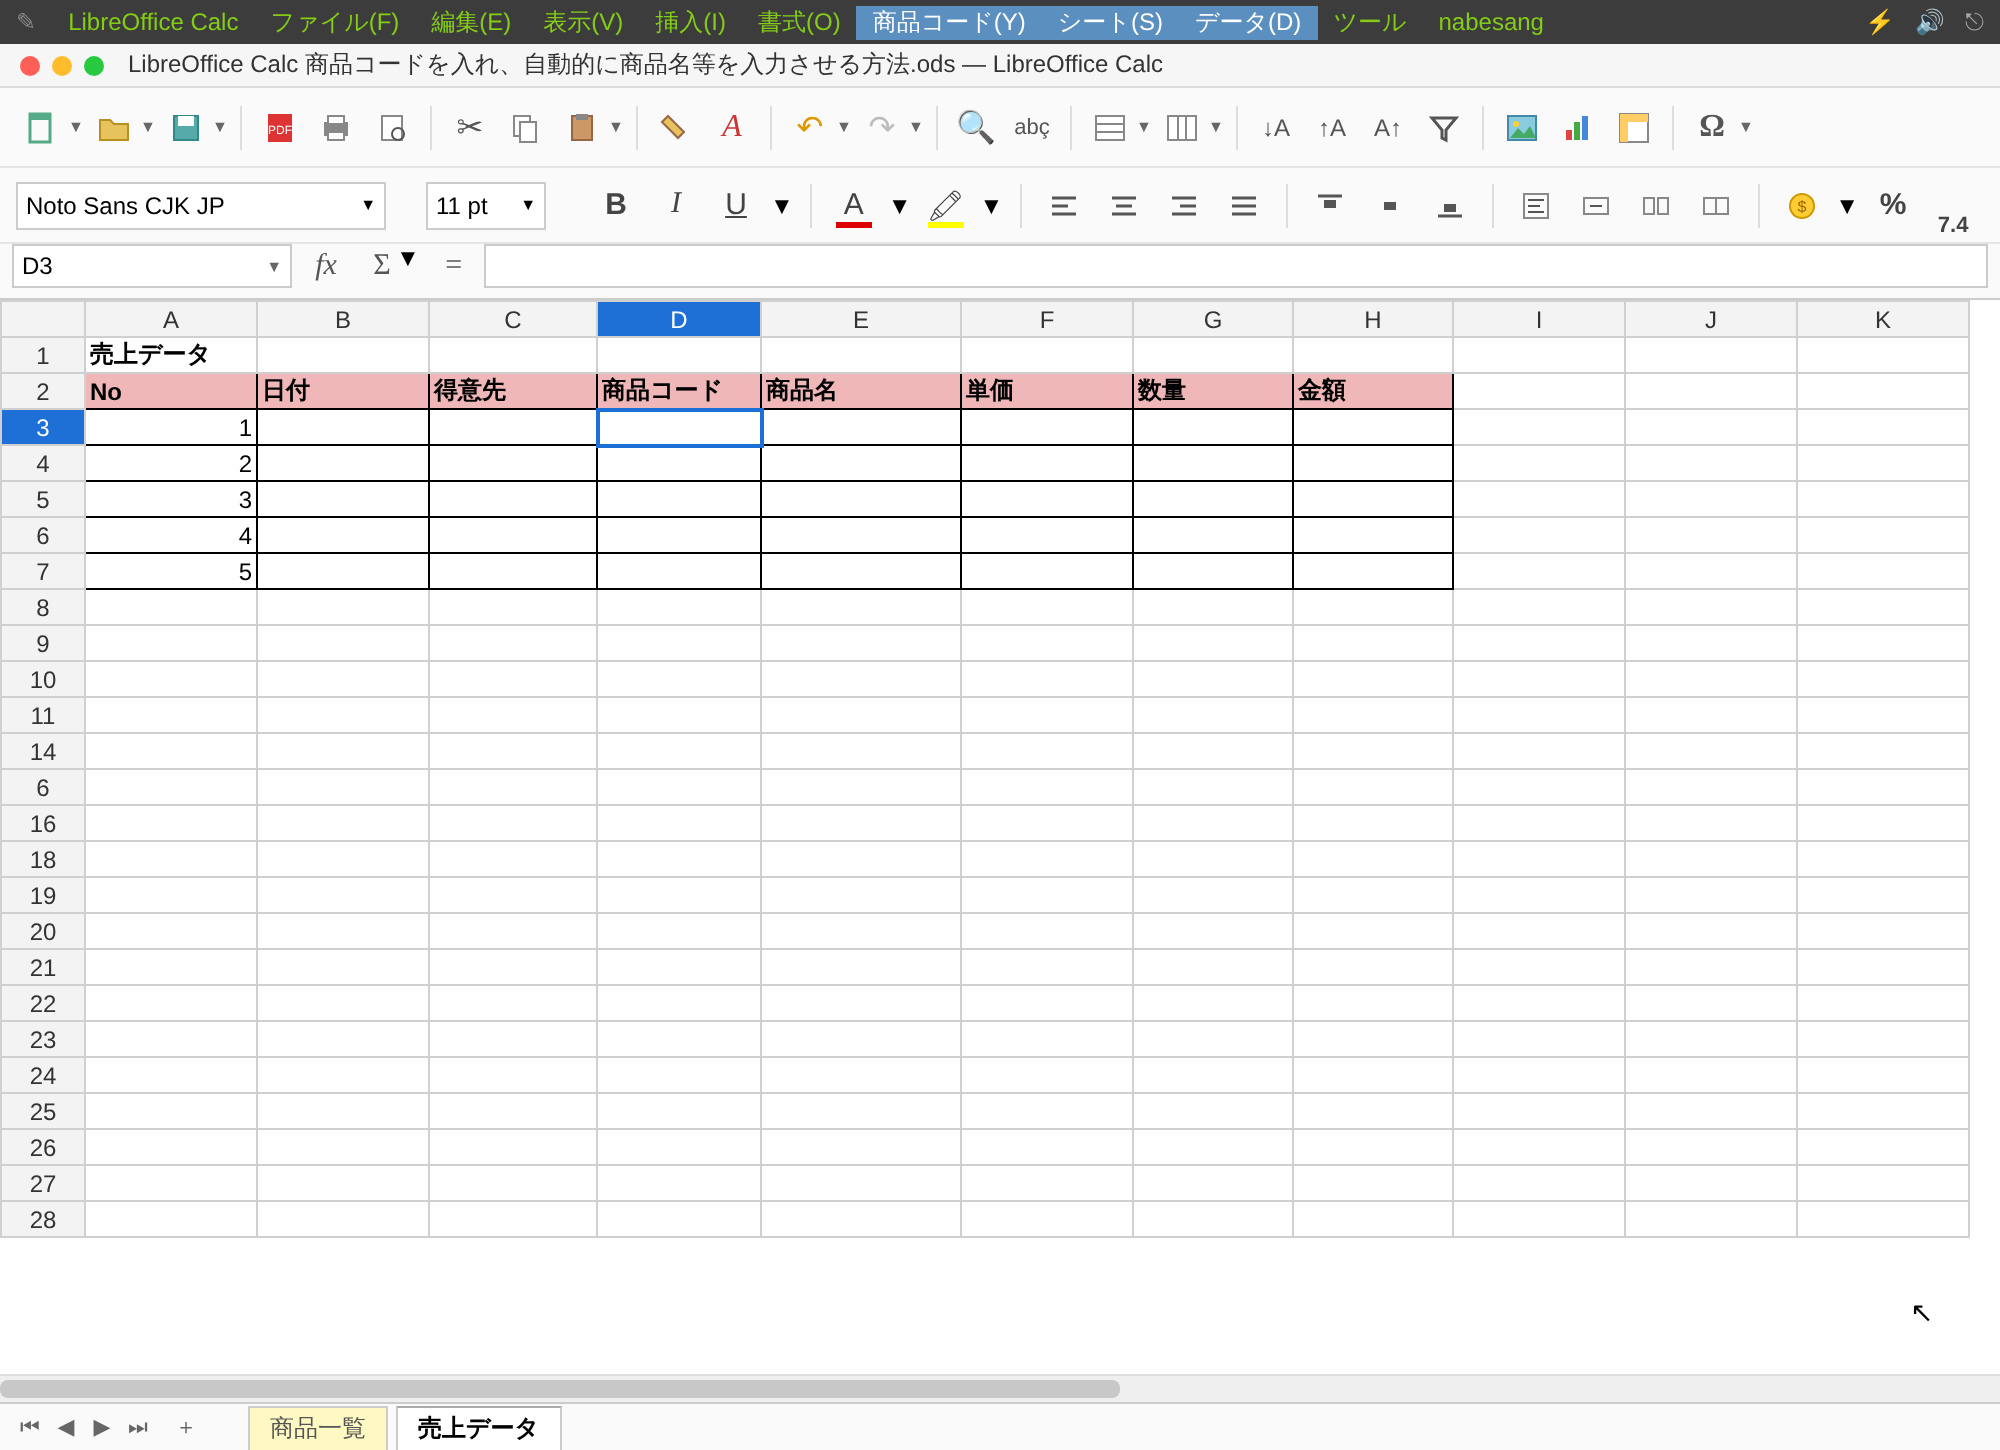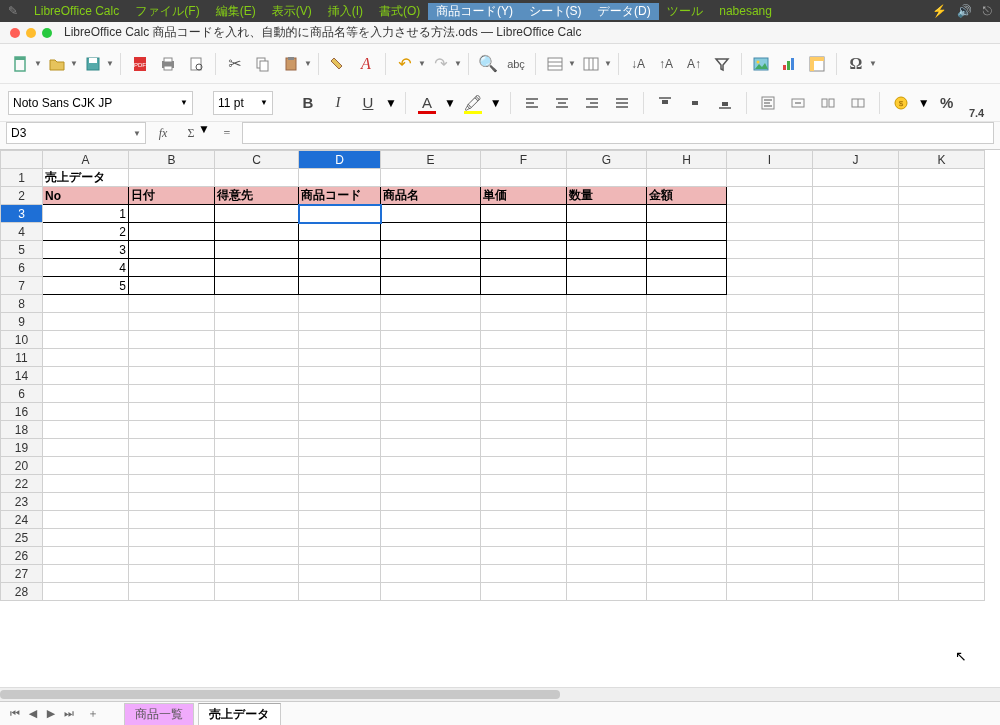--- a/index.html
+++ b/index.html
@@ -29,41 +29,41 @@
 .formatbar select, .formatbar .combo { height: 24px; border: 1px solid #ccc; background: #fff; font-size: 12px; padding: 0 4px; }
 .formatbar .combo.font { width: 185px; }
 .formatbar .combo.size { width: 60px; }
 .formatbar .fb-btn { width: 26px; height: 26px; display: flex; align-items: center; justify-content: center; cursor: pointer; font-size: 15px; color: #444; }
 .formatbar .underline-a { position: relative; }
 .formatbar .color-bar { position: absolute; bottom: 2px; left: 4px; right: 4px; height: 3px; }
 
 
 .formulabar { height: 28px; border-bottom: 1px solid #ccc; display: flex; padding: 0 6px; background: #fafafa; }
 .formulabar .namebox { width: 140px; height: 22px; border: 1px solid #ccc; background: #fff; padding: 0 4px; display: flex; align-items: center; justify-content: space-between; font-size: 12px; }
-.formulabar .fx-btn { width: 22px; height: 22px; display: flex; align-items: center; justify-content: center; cursor: pointer; font-style: italic; font-size: 12px; color: #555; margin-left: 6px; font-family: serif; }
+.formulabar .fx-btn { width: 22px; height: 22px; display: flex; align-items: center; justify-content: center; cursor: pointer; font-style: italic; font-size: 15px; color: #555; margin-left: 6px; font-family: serif; }
 .formulabar .formula-input { flex: 1; height: 22px; border: 1px solid #ccc; background: #fff; margin-left: 4px; padding: 0 4px; }
 
 
 .sheet-area { position: absolute; top: 150px; bottom: 38px; left: 0; right: 0; overflow: hidden; background: #fff; }
 table.sheet { border-collapse: collapse; table-layout: fixed; }
 table.sheet th, table.sheet td { border: 1px solid #d0d0d0; height: 18px; font-size: 12px; padding: 0 2px; font-weight: normal; overflow: hidden; white-space: nowrap; }
 table.sheet th.colh { background: #f3f3f3; text-align: center; color: #333; font-weight: normal; height: 18px; }
 table.sheet th.rowh { background: #f3f3f3; text-align: center; width: 42px; color: #333; }
 table.sheet th.corner { background: #f3f3f3; width: 42px; }
 table.sheet th.colh.sel { background: #1e6fd6; color: #fff; }
 table.sheet th.rowh.sel { background: #1e6fd6; color: #fff; }
 table.sheet td.data-border { border: 1px solid #000; }
 table.sheet td.hdr { background: #efb7b7; font-weight: bold; color: #000000; border: 1px solid #000; }
 table.sheet td.active { outline: 2px solid #1e6fd6; outline-offset: -1px; }
 table.sheet td.numcell { text-align: right; }
 
 
 .tabstrip { position: absolute; bottom: 0; left: 0; right: 0; height: 24px; border-top: 1px solid #ccc; background: #fafafa; display: flex; align-items: center; padding: 0 6px; font-size: 12px; }
 .tabstrip .nav-btn { width: 18px; text-align: center; color: #666; cursor: pointer; font-size: 11px; }
-.tabstrip .tab { padding: 2px 10px; border: 1px solid #ccc; border-bottom: none; margin-left: 4px; background: #f0abfc; cursor: pointer; color: #555; }
+.tabstrip .tab { padding: 2px 10px; border: 1px solid #ccc; border-bottom: none; margin-left: 4px; background: #fef9c3; cursor: pointer; color: #555; }
 .tabstrip .tab.active { background: #fff; font-weight: bold; color: #000; border-top: 1px solid #aaa; }
 
 .scroll-hint { position: absolute; bottom: 24px; left: 0; right: 0; height: 14px; background: #efefef; border-top: 1px solid #ddd; }
 .scroll-hint .thumb { position: absolute; left: 0; width: 560px; top: 2px; bottom: 2px; background: #c8c8c8; border-radius: 4px; }
 
 .cursor-ptr { position: absolute; left: 955px; top: 648px; font-size: 14px; color: #000; pointer-events: none; }
 
 svg { display: block; }
 </style>
 </head>
@@ -592,20 +592,34 @@
           <td class=""></td>
           <td class=""></td>
           <td class=""></td>
           <td class=""></td>
           <td class=""></td>
           <td class=""></td>
           <td class=""></td>
           <td class=""></td>
         </tr>
         <tr>
+          <th class="rowh">21</th>
+          <td class=""></td>
+          <td class=""></td>
+          <td class=""></td>
+          <td class=""></td>
+          <td class=""></td>
+          <td class=""></td>
+          <td class=""></td>
+          <td class=""></td>
+          <td class=""></td>
+          <td class=""></td>
+          <td class=""></td>
+        </tr>
+        <tr>
           <th class="rowh">22</th>
           <td class=""></td>
           <td class=""></td>
           <td class=""></td>
           <td class=""></td>
           <td class=""></td>
           <td class=""></td>
           <td class=""></td>
           <td class=""></td>
           <td class=""></td>

